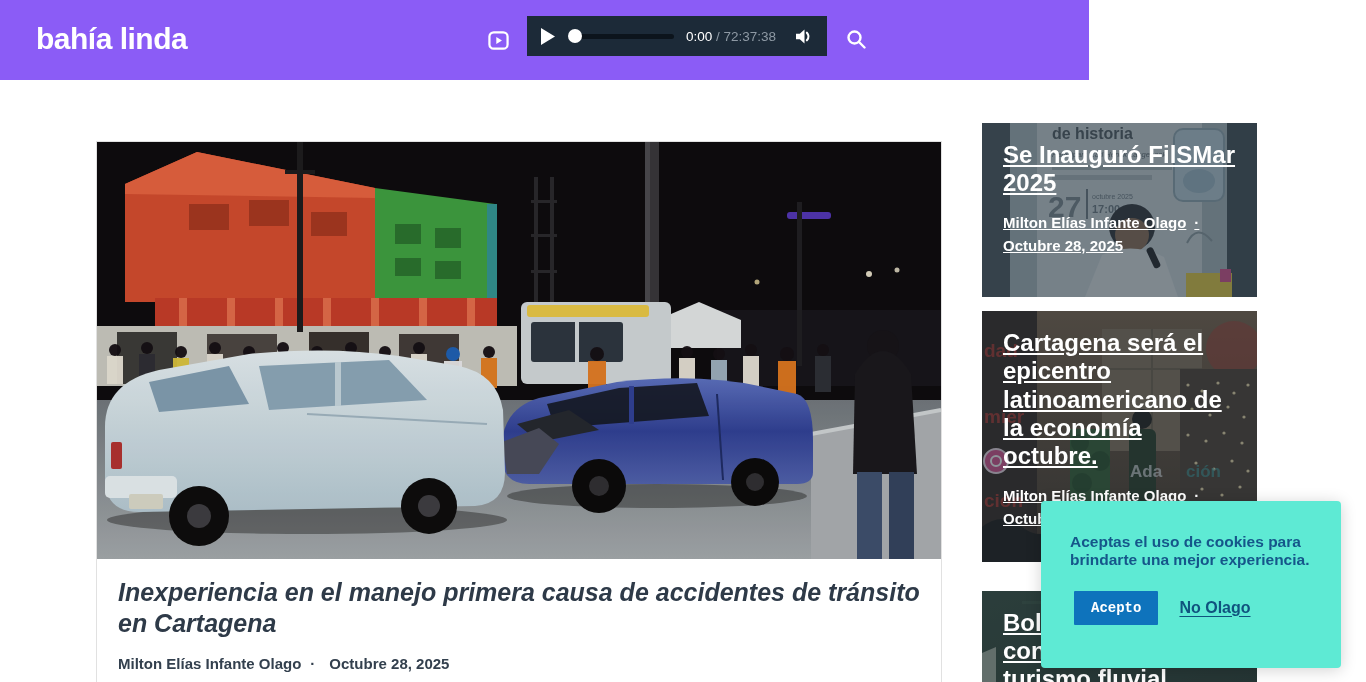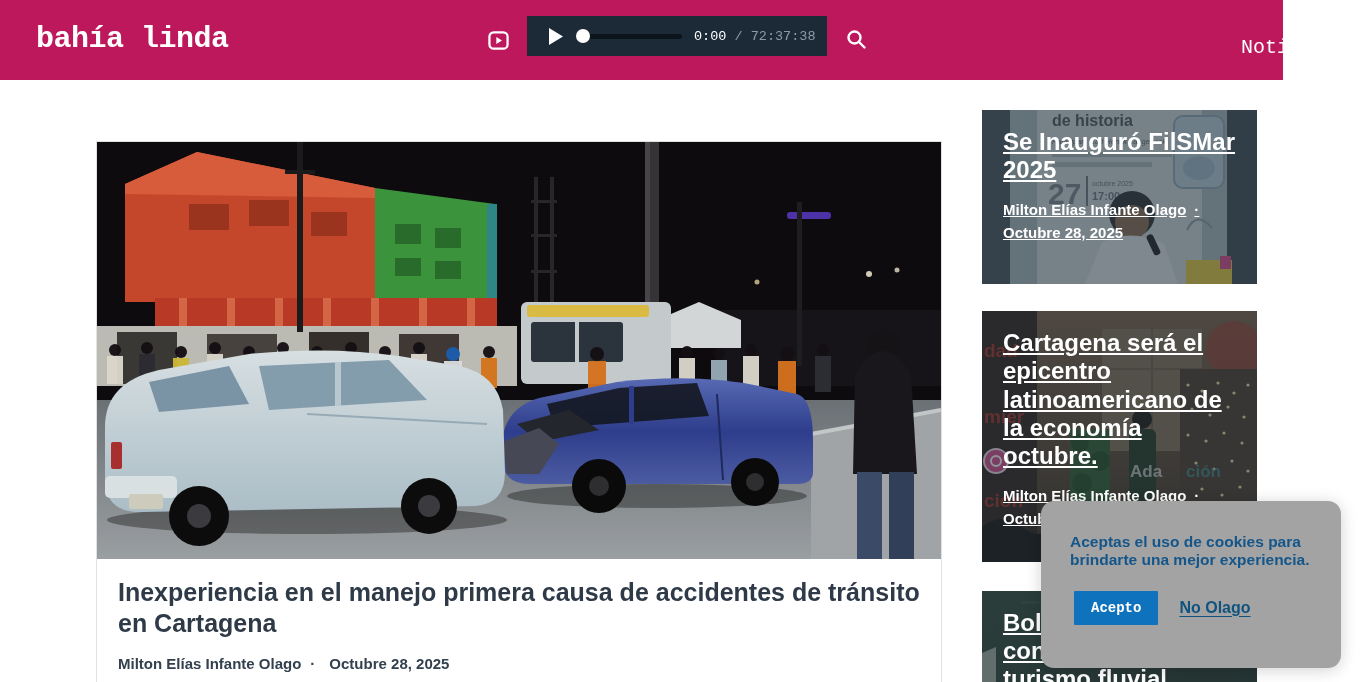--- a/index.html
+++ b/index.html
@@ -1,62 +1,62 @@
 <!DOCTYPE html>
 <html><head>
 <meta charset="utf-8">
 <style>
   * { margin:0; padding:0; box-sizing:border-box; }
   html,body { width:1366px; height:682px; overflow:hidden; background:#fff;
     font-family:"Liberation Sans", sans-serif; }
   #page { position:relative; width:1366px; height:682px; overflow:hidden; background:#fff; }
 
   
-  .header { position:absolute; left:0; top:0; width:1283px; height:80px; background:#be185d;font-family:Liberation Mono, monospace; }
+  .header { position:absolute; left:0; top:0; width:1089px; height:80px; background:#8b5cf6; }
   .brand { position:absolute; left:36px; top:22px; color:#fff; font-size:30px; font-weight:bold;
     letter-spacing:-0.5px; cursor:pointer; }
   .yt-icon { position:absolute; left:488px; top:31px; width:21px; height:19px; cursor:pointer; }
   .player { position:absolute; left:527px; top:16px; width:300px; height:40px; background:#1c2a38;
-    display:flex; align-items:center; padding:0 21px; }
+    display:flex; align-items:center; padding:0 13px; }
   .play-btn { width:15px; height:17px; cursor:pointer; flex:0 0 auto; }
   .slider { position:relative; width:104px; height:14px; margin-left:15px; cursor:pointer; flex:0 0 auto; }
   .slider .track { position:absolute; left:0; top:5px; width:104px; height:5px; background:#0c141c; border-radius:3px; }
   .slider .knob { position:absolute; left:-2px; top:0; width:14px; height:14px; background:#fff; border-radius:50%; }
   .time { margin-left:12px; font-size:13.5px; color:#fff; white-space:nowrap; }
   .time .muted { color:#8e99a4; }
   .vol-icon { margin-left:auto; width:19px; height:17px; cursor:pointer; }
   .search-icon { position:absolute; left:846px; top:29px; width:20px; height:20px; cursor:pointer; }
   .nav-link { position:absolute; left:1241px; top:36px; color:#fff; font-size:20px; cursor:pointer; }
 
   
   .main-card { position:absolute; left:96px; top:141px; width:846px; height:560px;
     background:#fff; border:1px solid #e1e1e1; cursor:pointer; }
   .main-photo { display:block; width:844px; height:417px; }
   .main-card .body { padding:18px 21px 0 21px; }
-  .main-title { font-size:25px; line-height:1.22; font-weight:bold; color:#2e3a48; }
+  .main-title { font-size:25px; line-height:1.22; font-weight:bold; color:#2e3a48;font-style:italic; }
   .byline { margin-top:17px; font-size:15px; font-weight:600; color:#33404e; }
   .byline .dot { margin:0 14px 0 9px; }
 
   
   .side-card { position:absolute; left:982px; width:275px; overflow:hidden; cursor:pointer; }
   .side-card svg.bg { position:absolute; left:0; top:0; width:100%; height:100%; }
   .side-card .overlay { position:absolute; left:0; top:0; width:100%; height:100%;
     background:rgba(39,51,61,0.52); }
   .side-card .content { position:relative; padding:18px 20px 0 21px; color:#fff;text-decoration:underline; }
   .side-title { font-size:24px; line-height:1.18; font-weight:bold; color:#fff; }
   .side-byline { margin-top:13px; font-size:15px; font-weight:600; line-height:1.55; color:#fff; }
   .side-byline .dot { margin-left:8px; }
-  #card1 { top:110px; height:174px; }
+  #card1 { top:123px; height:174px; }
   #card2 { top:311px; height:251px; }
   #card3 { top:591px; height:140px; }
   #card3 .side-title { line-height:1.17; }
 
   
-  .cookie { position:absolute; left:1041px; top:501px; width:300px; height:167px; background:#a3a3a3;
-    border-radius:13px; box-shadow:0 2px 16px rgba(0,0,0,0.18); z-index:50; padding:32px 8px 0 29px; }
+  .cookie { position:absolute; left:1041px; top:501px; width:300px; height:167px; background:#5eead4;
+    border-radius:4px; box-shadow:0 2px 16px rgba(0,0,0,0.18); z-index:50; padding:32px 8px 0 29px; }
   .cookie-msg { font-size:15.5px; line-height:1.18; font-weight:600; color:#15568a; }
   .cookie-actions { margin-top:21px; display:flex; align-items:center; }
   .accept-btn { background:#0e73bc; color:#fff; border:none; font-family:Liberation Mono, monospace; font-size:14px;
     font-weight:600; padding:9px 17px; margin-left:4px; cursor:pointer; border-radius:1px; }
   .decline-link { margin-left:21px; font-size:16px; font-weight:bold; color:#10537e;
     text-decoration:underline; text-underline-offset:3px; cursor:pointer; }
 </style>
 </head>
 <body>
 

